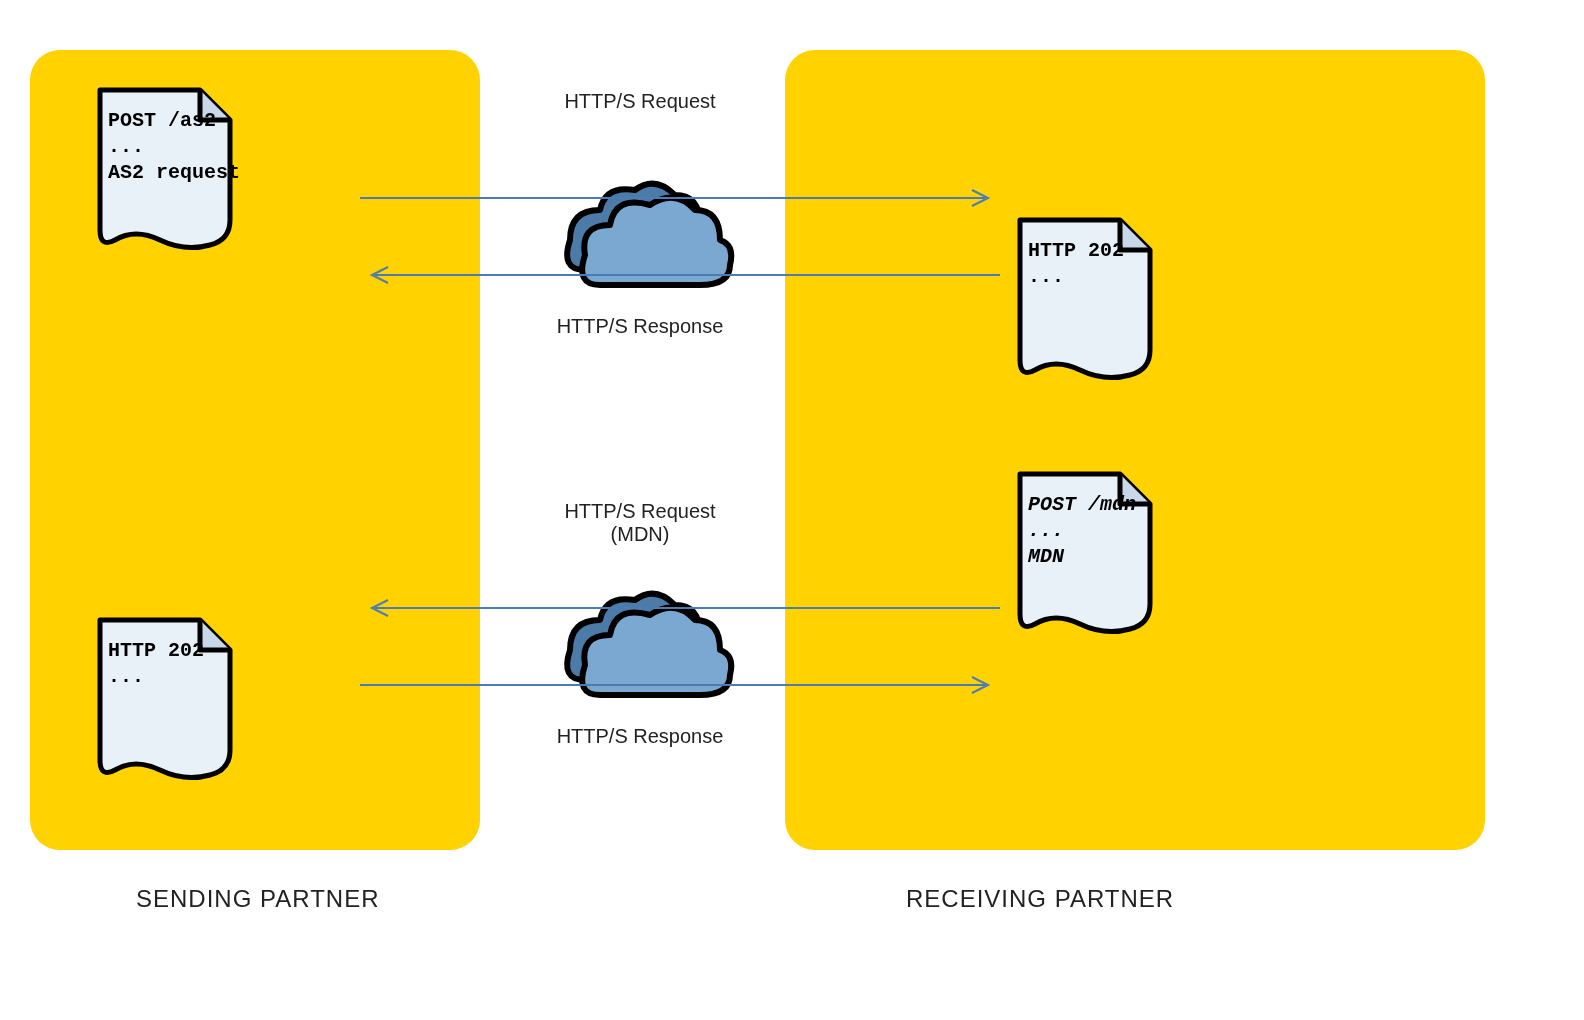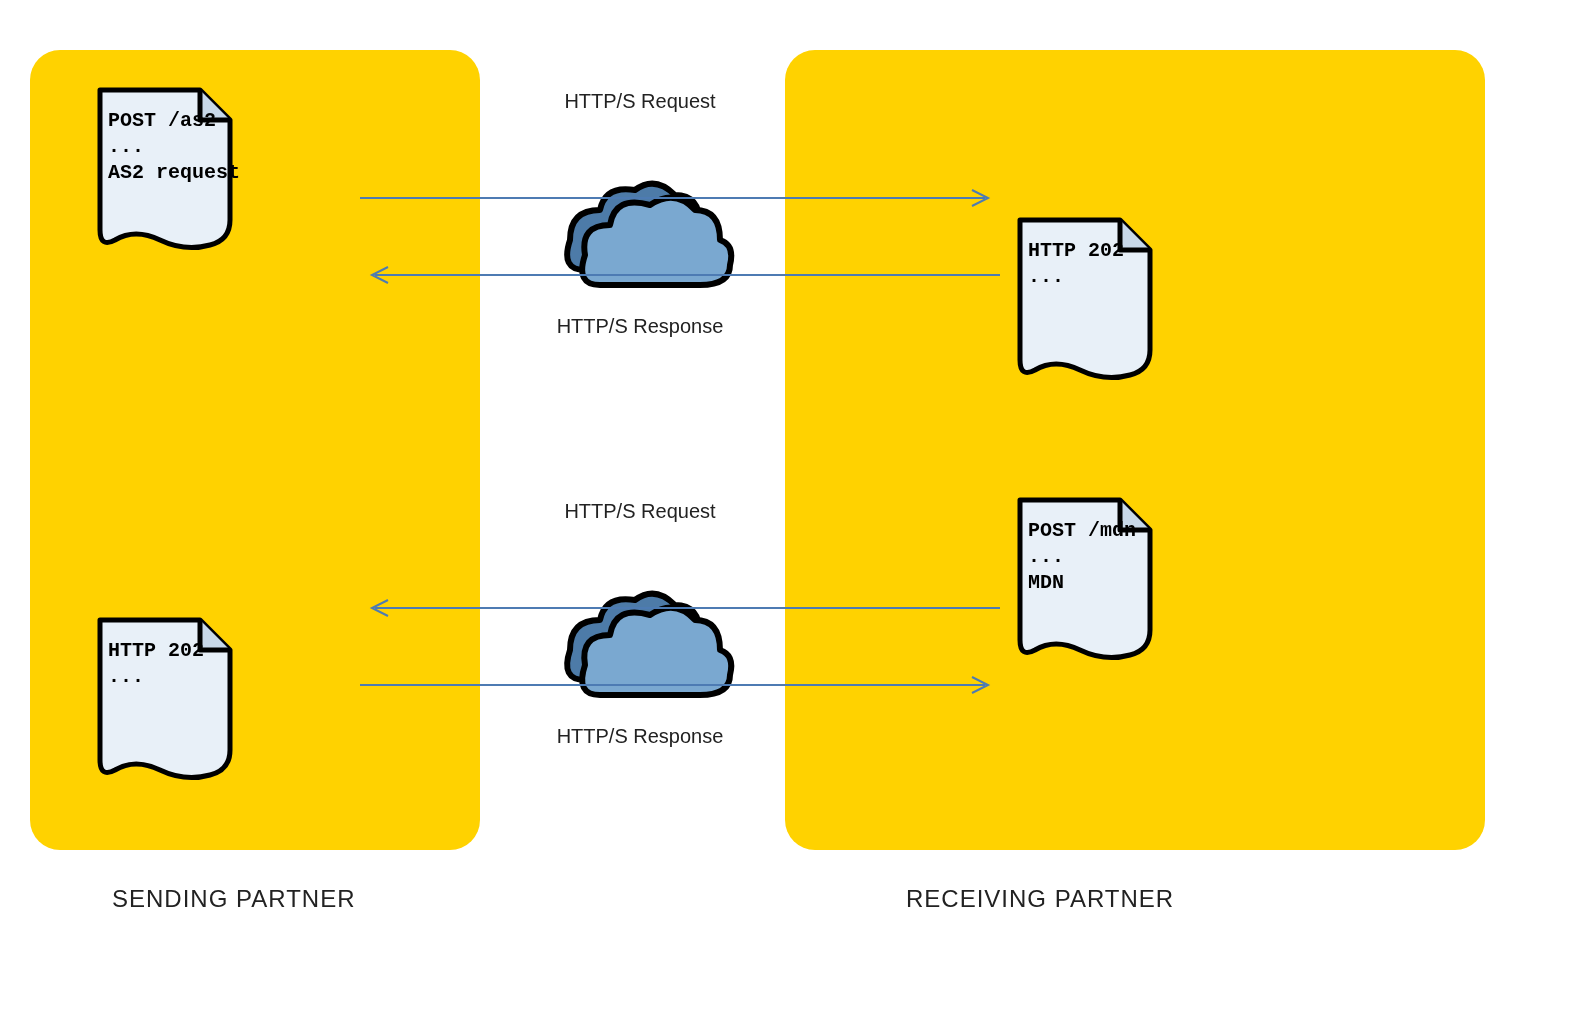--- a/index.html
+++ b/index.html
@@ -77,21 +77,21 @@
     }
   </style>
 </head>
 <body>
 
 <div class="container">
 
   <div class="panel panel-left"></div>
   <div class="panel panel-right"></div>
 
-  <div class="panel-label" style="left:12px; top:845px;">SENDING PARTNER</div>
+  <div class="panel-label" style="left:36px; top:845px;">SENDING PARTNER</div>
   <div class="panel-label" style="left:806px; top:845px;">RECEIVING PARTNER</div>
 
   <div class="doc" style="left:-10px; top:40px;">
     <svg viewBox="0 0 150 180">
       <path d="M10 10 L110 10 L140 40 L140 140 Q140 160 120 165 Q95 172 70 160 Q45 148 25 160 Q10 168 10 150 Z" fill="#e8f0f8" stroke="#000" stroke-width="5" stroke-linejoin="round"></path>
       <path d="M110 10 L110 40 L140 40" fill="#c8d8e8" stroke="#000" stroke-width="5" stroke-linejoin="round"></path>
     </svg>
     <div class="doc-text">POST /as2
 ...
 AS2 request</div>
@@ -99,21 +99,21 @@
 
   <div class="doc" style="left:910px; top:170px;">
     <svg viewBox="0 0 150 180">
       <path d="M10 10 L110 10 L140 40 L140 140 Q140 160 120 165 Q95 172 70 160 Q45 148 25 160 Q10 168 10 150 Z" fill="#e8f0f8" stroke="#000" stroke-width="5" stroke-linejoin="round"></path>
       <path d="M110 10 L110 40 L140 40" fill="#c8d8e8" stroke="#000" stroke-width="5" stroke-linejoin="round"></path>
     </svg>
     <div class="doc-text">HTTP 202
 ...</div>
   </div>
 
-  <div class="doc" style="left:910px; top:450px;">
+  <div class="doc" style="left:910px; top:424px;font-style:italic;">
     <svg viewBox="0 0 150 180">
       <path d="M10 10 L110 10 L140 40 L140 140 Q140 160 120 165 Q95 172 70 160 Q45 148 25 160 Q10 168 10 150 Z" fill="#e8f0f8" stroke="#000" stroke-width="5" stroke-linejoin="round"></path>
       <path d="M110 10 L110 40 L140 40" fill="#c8d8e8" stroke="#000" stroke-width="5" stroke-linejoin="round"></path>
     </svg>
     <div class="doc-text">POST /mdn
 ...
 MDN</div>
   </div>
 
   <div class="doc" style="left:-10px; top:570px;">
@@ -139,20 +139,21 @@
     </svg>
   </div>
 
   <div class="flow-label" style="left:390px; top:50px;">
     <span>HTTP/S Request</span>
   </div>
   <div class="flow-label" style="left:390px; top:275px;">HTTP/S Response</div>
 
   <div class="flow-label" style="left:390px; top:460px;">
     <span>HTTP/S Request</span>
+    <span class="flow-label-sub">(MDN)</span>
   </div>
   <div class="flow-label" style="left:390px; top:685px;">HTTP/S Response</div>
 
   <svg class="arrow" style="left:260px; top:148px;" width="640" height="20">
     <line x1="0" y1="10" x2="625" y2="10" stroke="#4d7bb3" stroke-width="2"></line>
     <polyline points="612,2 628,10 612,18" fill="none" stroke="#4d7bb3" stroke-width="2"></polyline>
   </svg>
 
   <svg class="arrow" style="left:260px; top:225px;" width="640" height="20">
     <line x1="15" y1="10" x2="640" y2="10" stroke="#4d7bb3" stroke-width="2"></line>

